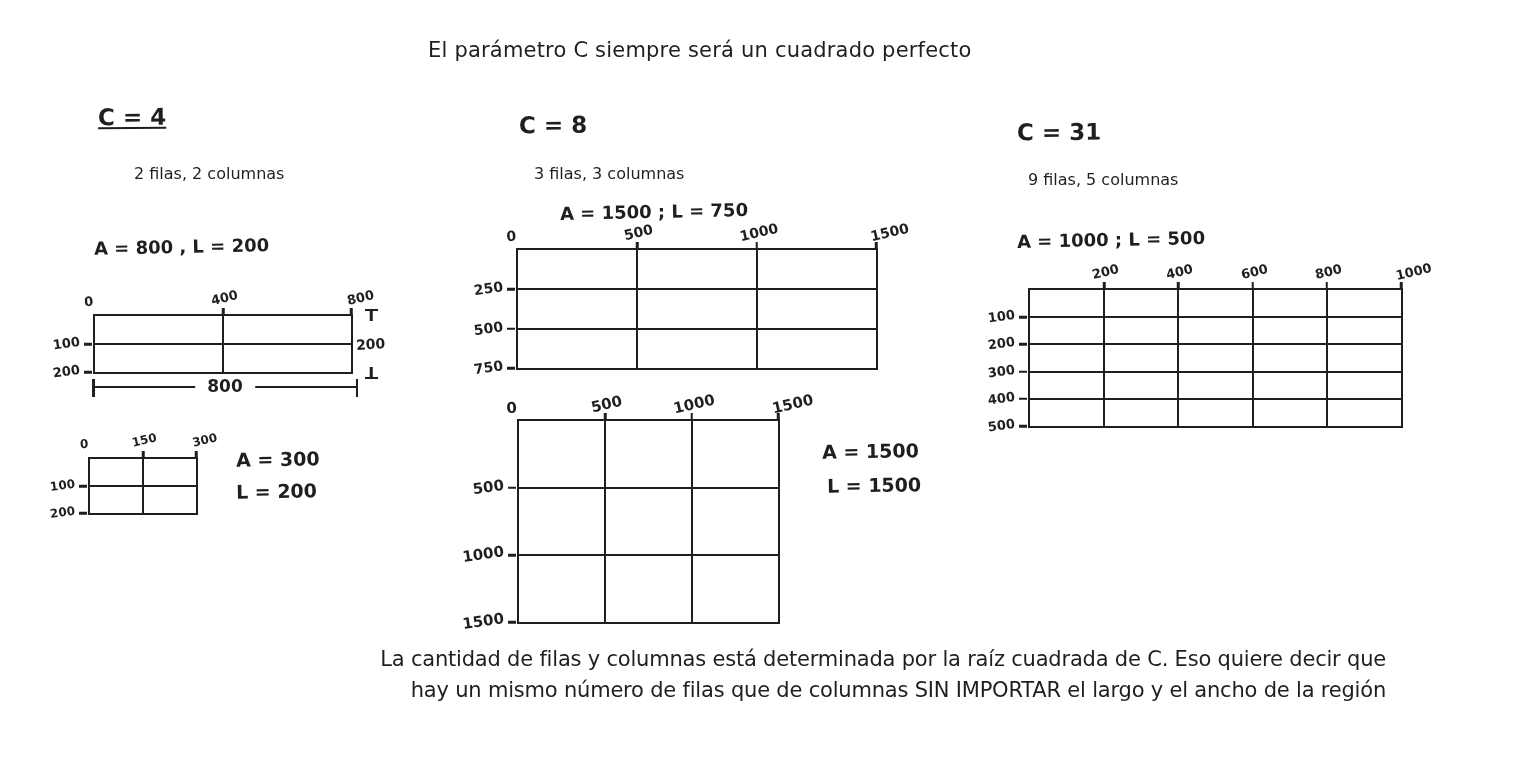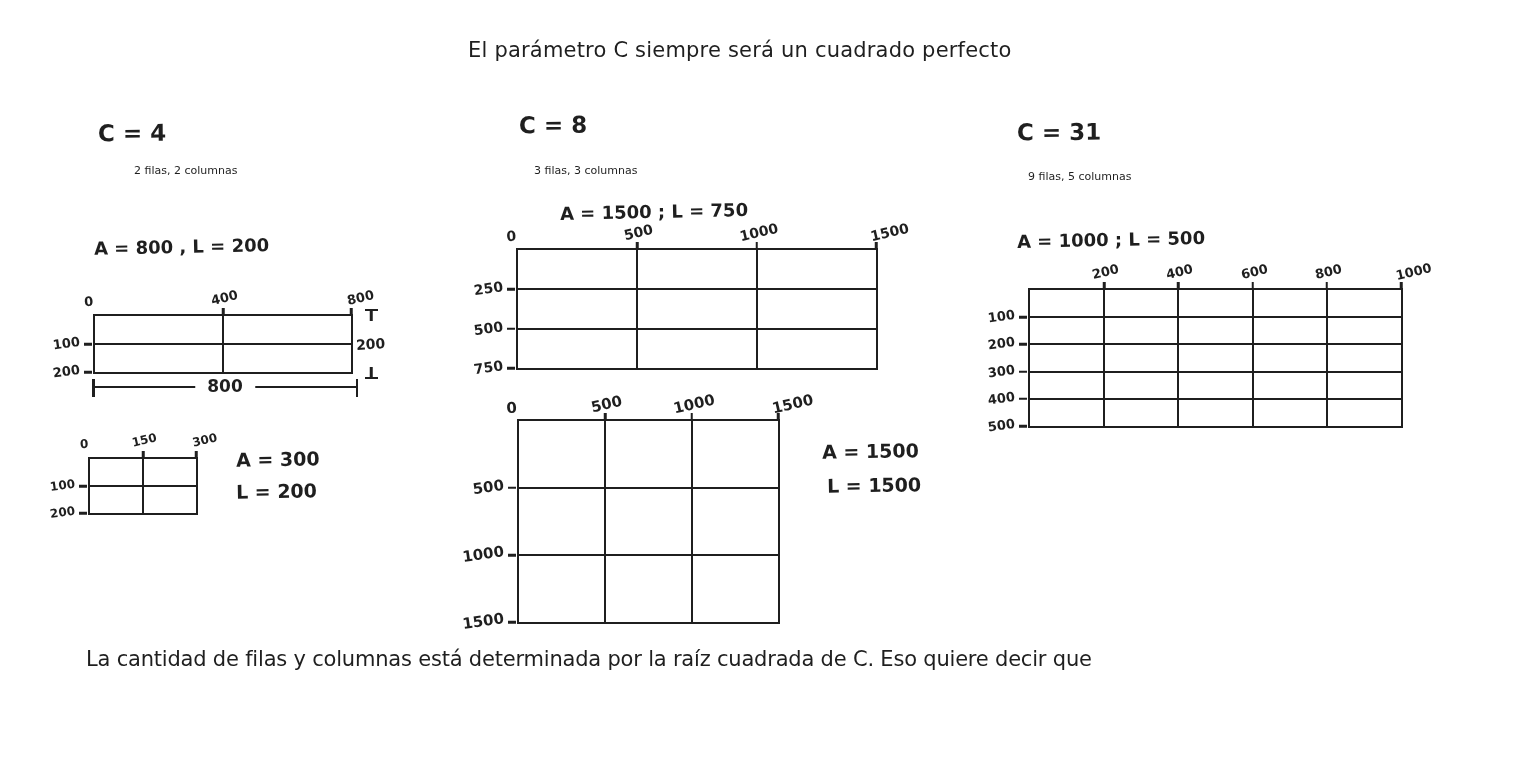--- a/index.html
+++ b/index.html
@@ -20,21 +20,21 @@
     letter-spacing: 0.2px;
     white-space: nowrap;
   }
   .c-label {
     font-size: 23px;
     font-weight: bold;
     white-space: nowrap;
     transform: rotate(-0.5deg);
   }
   .filas-label {
-    font-size: 11px;
+    font-size: 16px;
     white-space: nowrap;
   }
   .params-label {
     font-size: 18px;
     font-weight: bold;
     white-space: nowrap;
     transform: rotate(-1.2deg);
   }
   .side-label {
     font-size: 19px;
@@ -130,34 +130,34 @@
     content: ''; position: absolute;
     bottom: 0; left: 50%; transform: translateX(-50%);
     width: 2.5px; height: 10px; background: var(--ink);
   }
   .vdim-label {
     font-size: 14px;
     font-weight: bold;
     transform: rotate(-4deg);
   }
   .footer {
-    text-align: left;
+    text-align: right;
     font-size: 21px;
     line-height: 31px;
     letter-spacing: -0.2px;
   }
 </style>
 </head>
 <body>
 
 <div id="board">
 
-  <div class="abs title" style="left:428px; top:38px;margin-left:40px;">El parámetro C siempre será un cuadrado perfecto</div>
-
-  <div class="abs c-label" style="left:98px; top:120px;">C = 4</div>
+  <div class="abs title" style="left:428px; top:38px;">El parámetro C siempre será un cuadrado perfecto</div>
+
+  <div class="abs c-label" style="left:98px; top:104px;text-decoration:underline;">C = 4</div>
   <div class="abs filas-label" style="left:134px; top:164px;">2 filas, 2 columnas</div>
   <div class="abs params-label" style="left:94px; top:236px;">A = 800 ,   L = 200</div>
 
   <div class="hdim" style="left:92px; top:386px; width:266px;">
     <span class="hdim-label">800</span>
   </div>
   <div class="vdim" style="left:356px; top:309px; height:70px;">
     <div class="vcap-top"></div>
     <span class="vdim-label">200</span>
     <div class="vcap-bottom"></div>
@@ -172,20 +172,21 @@
 
   <div class="abs side-label" style="left:822px; top:440px;">A = 1500</div>
   <div class="abs side-label" style="left:827px; top:474px;">L = 1500</div>
 
   <div class="abs c-label" style="left:1017px; top:119px;">C = 31</div>
   <div class="abs filas-label" style="left:1028px; top:170px;">9 filas, 5 columnas</div>
   <div class="abs params-label" style="left:1017px; top:229px;">A = 1000 ;   L = 500</div>
 
   <div class="abs footer" style="left:86px; top:644px; width:1300px;">
     <div>La cantidad de filas y columnas está determinada por la raíz cuadrada de C. Eso quiere decir que</div>
+    <div>hay un mismo número de filas que de columnas SIN IMPORTAR el largo y el ancho de la región</div>
   </div>
 
 <div class="grid" style="left: 93px; top: 314px; width: 260px; height: 60px;">
       <div class="vline" style="left: calc(50% - 1px);"></div>
       <div class="hline" style="top: calc(50% - 1px);"></div>
       <div class="tick-label" style="font-size: 13px; left: 0%; top: -22px; transform: translateX(-120%) rotate(-4deg);">0</div>
       <div class="tick-top" style="left: 50%;"></div>
       <div class="tick-label" style="font-size: 13px; left: 50%; top: -26px; transform: translateX(-45%) rotate(-13deg);">400</div>
       <div class="tick-top" style="left: 100%;"></div>
       <div class="tick-label" style="font-size: 13px; left: 100%; top: -26px; transform: translateX(-15%) rotate(-13deg);">800</div>

